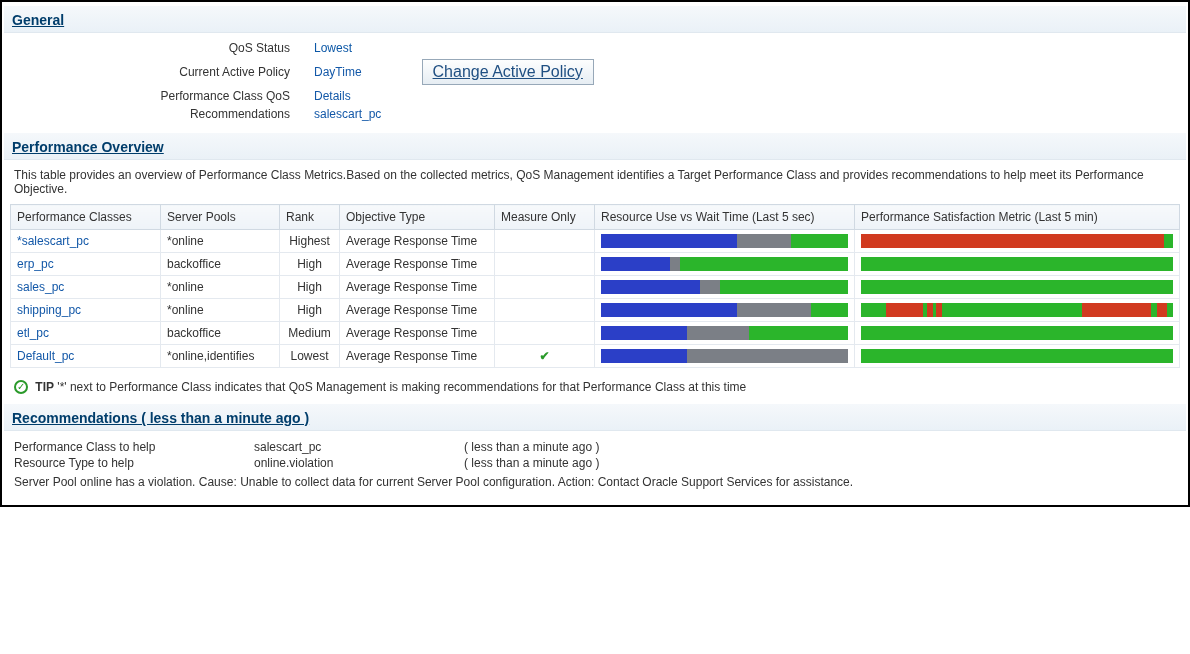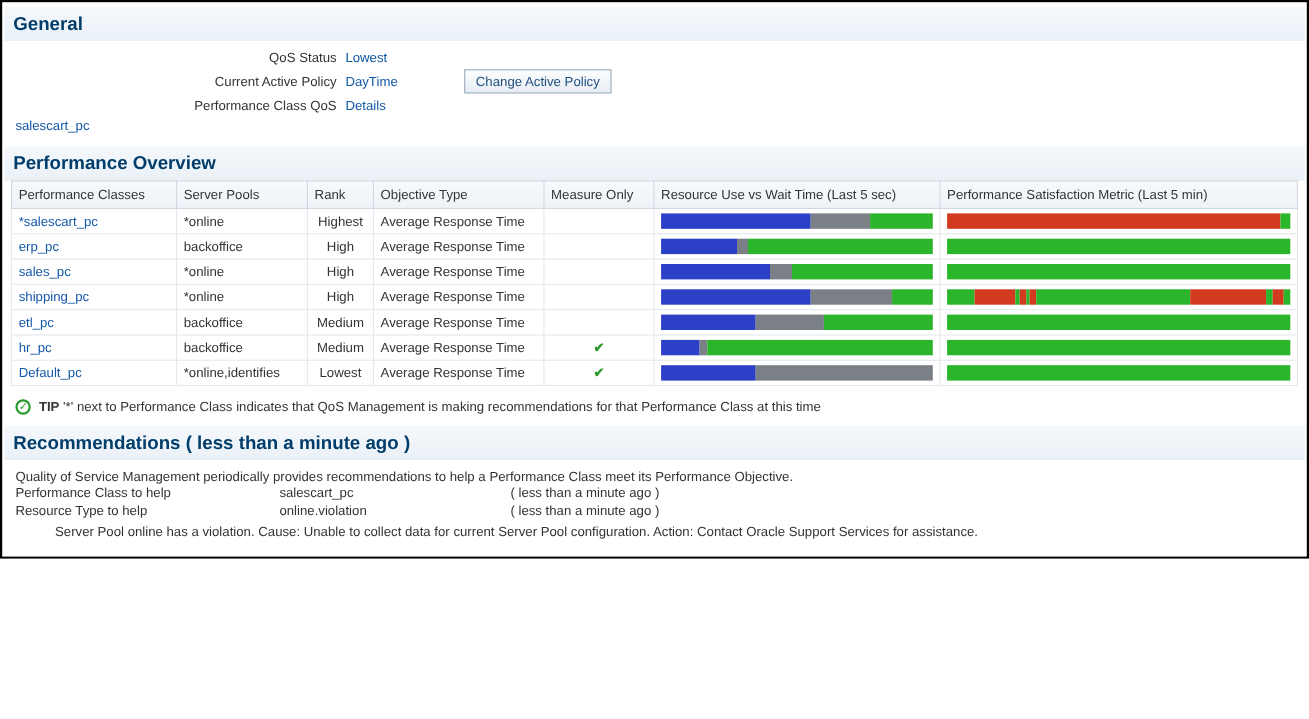--- a/index.html
+++ b/index.html
@@ -12,55 +12,57 @@
   }
   .page {
     width: 1190px;
     border: 2px solid #000;
     background: #fff;
     padding: 4px 8px 8px 8px;
   }
   .section-header {
     color: #003d6b;
     font-weight: bold;
-    font-size: 17px;
+    font-size: 14px;
     padding: 6px 2px 4px 2px;
     background: linear-gradient(to bottom, #f5f8fb 0%, #eaf1f7 100%);
     border-bottom: 1px solid #e0e8ef;
     margin: 0 -6px;
     padding-left: 8px;
+    text-decoration: underline;
   }
   .general-body {
     padding: 6px 4px 10px 4px;
   }
   .form-row {
     display: flex;
     align-items: center;
     padding: 2px 0;
   }
   .form-label {
     width: 300px;
     text-align: right;
-    padding-right: 8px;
+    padding-right: 24px;
     color: #333;
   }
   .form-value {
     color: #0b57a6;
   }
   .form-extra {
     margin-left: 60px;
   }
   .btn {
     background: linear-gradient(to bottom, #fdfefe, #e6edf3);
     border: 1px solid #97a8b8;
     color: #1f4f82;
     padding: 3px 10px;
     font-family: inherit;
-    font-size: 12px;
+    font-size: 16px;
     cursor: pointer;
+    text-decoration: underline;
   }
   .overview-desc {
     padding: 8px 4px;
     color: #333;
   }
   table.perf {
     width: 100%;
     border-collapse: collapse;
     margin: 0 0 6px 0;
   }
@@ -112,21 +114,21 @@
     color: #2a9a2a;
     font-size: 10px;
     position: absolute;
     top: -1px; left: 1px;
   }
   .rec-body { padding: 8px 4px; }
   .rec-row { display: flex; padding: 1px 0; }
   .rec-label { width: 240px; }
   .rec-value { width: 210px; }
   .rec-time { }
-  .rec-msg { padding-top: 4px; max-width: 1070px; margin-left: 36px; }
+  .rec-msg { padding-top: 4px; max-width: 1070px; }
   .col-pc   { width: 150px; }
   .col-pool { width: 119px; }
   .col-rank { width: 60px; text-align: center; }
   .col-obj  { width: 155px; }
   .col-meas { width: 100px; text-align: center; }
   .col-bar1 { width: 260px; }
   .col-bar2 { width: auto; }
   th.col-meas { text-align: left; }
 </style>
 </head>
@@ -145,25 +147,27 @@
       <div class="form-value link">DayTime</div>
       <div class="form-extra">
         <button class="btn">Change Active Policy</button>
       </div>
     </div>
     <div class="form-row">
       <div class="form-label">Performance Class QoS</div>
       <div class="form-value link">Details</div>
     </div>
     <div class="form-row">
+      <div class="form-label">Recommendations</div>
       <div class="form-value link">salescart_pc</div>
     </div>
   </div>
 
   <div class="section-header">Performance Overview</div>
+  <div class="overview-desc">This table provides an overview of Performance Class Metrics.Based on the collected metrics, QoS Management identifies a Target Performance Class and provides recommendations to help meet its Performance Objective.</div>
 
   <table class="perf">
     <thead>
       <tr>
         <th class="col-pc">Performance Classes</th>
         <th class="col-pool">Server Pools</th>
         <th class="col-rank">Rank</th>
         <th class="col-obj">Objective Type</th>
         <th class="col-meas">Measure Only</th>
         <th class="col-bar1">Resource Use vs Wait Time (Last 5 sec)</th>
@@ -271,41 +275,20 @@
               <div class="seg green" style="width: 40%;"></div>
             </div>
           </td>
           <td class="col-bar2">
             <div class="bar">
               <div class="seg green" style="width: 100%;"></div>
             </div>
           </td>
         </tr>
         <tr>
-          <td class="col-pc"><span class="link">hr_pc</span></td>
-          <td class="col-pool">backoffice</td>
-          <td class="col-rank">Medium</td>
-          <td class="col-obj">Average Response Time</td>
-          <td class="col-meas">
-            <span class="check">✔</span>
-          </td>
-          <td class="col-bar1">
-            <div class="bar">
-              <div class="seg blue" style="width: 14%;"></div>
-              <div class="seg gray" style="width: 3%;"></div>
-              <div class="seg green" style="width: 83%;"></div>
-            </div>
-          </td>
-          <td class="col-bar2">
-            <div class="bar">
-              <div class="seg green" style="width: 100%;"></div>
-            </div>
-          </td>
-        </tr>
-        <tr>
           <td class="col-pc"><span class="link">Default_pc</span></td>
           <td class="col-pool">*online,identifies</td>
           <td class="col-rank">Lowest</td>
           <td class="col-obj">Average Response Time</td>
           <td class="col-meas">
             <span class="check">✔</span>
           </td>
           <td class="col-bar1">
             <div class="bar">
               <div class="seg blue" style="width: 35%;"></div>
@@ -321,21 +304,20 @@
       </tbody>
   </table>
 
   <div class="tip-row">
     <span class="tip-icon"></span>
     <b>TIP</b><span> '*' next to Performance Class indicates that QoS Management is making recommendations for that Performance Class at this time</span>
   </div>
 
   <div class="section-header">Recommendations ( less than a minute ago )</div>
   <div class="rec-body">
-    <div>Quality of Service Management periodically provides recommendations to help a Performance Class meet its Performance Objective.</div>
     <div class="rec-row">
       <div class="rec-label">Performance Class to help</div>
       <div class="rec-value">salescart_pc</div>
       <div class="rec-time">( less than a minute ago )</div>
     </div>
     <div class="rec-row">
       <div class="rec-label">Resource Type to help</div>
       <div class="rec-value">online.violation</div>
       <div class="rec-time">( less than a minute ago )</div>
     </div>

